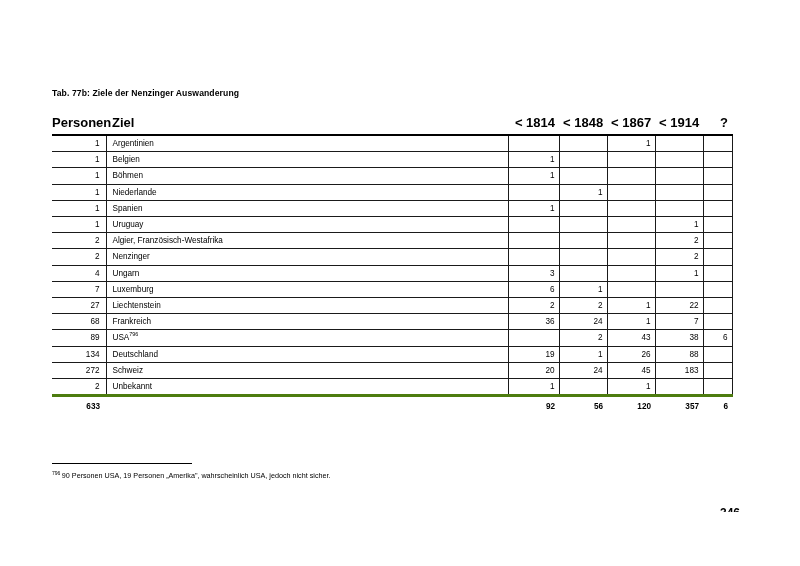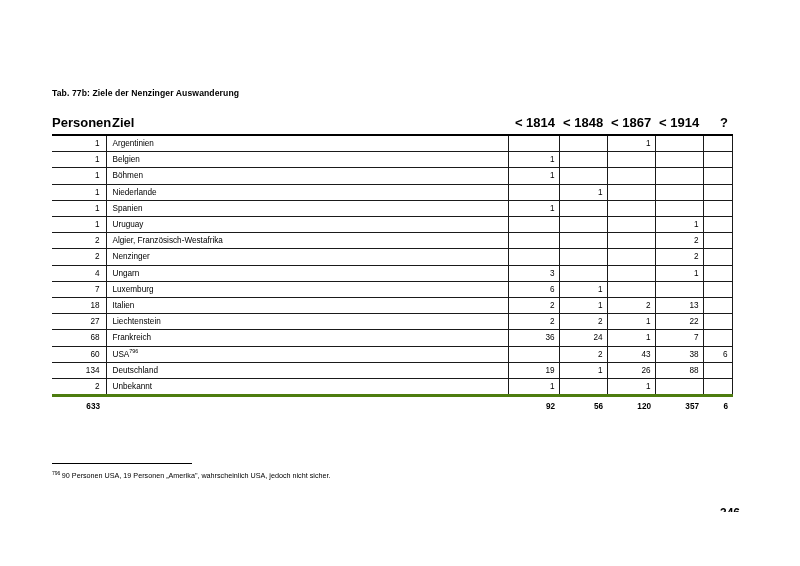--- a/index.html
+++ b/index.html
@@ -253,62 +253,62 @@
           <tr>
             <td class="personen">7</td>
             <td class="ziel"><span>Luxemburg</span></td>
             <td>6</td>
             <td>1</td>
             <td></td>
             <td></td>
             <td class="qmark"></td>
           </tr>
           <tr>
-            <td class="personen">18</td>
-            <td class="ziel"><span>Italien</span></td>
-            <td>2</td>
-            <td>1</td>
-            <td>2</td>
-            <td>13</td>
-            <td class="qmark"></td>
-          </tr>
-          <tr>
             <td class="personen">27</td>
             <td class="ziel"><span>Liechtenstein</span></td>
             <td>2</td>
             <td>2</td>
             <td>1</td>
             <td>22</td>
             <td class="qmark"></td>
           </tr>
           <tr>
             <td class="personen">68</td>
             <td class="ziel"><span>Frankreich</span></td>
             <td>36</td>
             <td>24</td>
             <td>1</td>
             <td>7</td>
             <td class="qmark"></td>
           </tr>
           <tr>
-            <td class="personen">60</td>
+            <td class="personen">89</td>
             <td class="ziel"><span>USA</span><sup class="fn">796</sup></td>
             <td></td>
             <td>2</td>
             <td>43</td>
             <td>38</td>
             <td class="qmark">6</td>
           </tr>
           <tr>
             <td class="personen">134</td>
             <td class="ziel"><span>Deutschland</span></td>
             <td>19</td>
             <td>1</td>
             <td>26</td>
             <td>88</td>
+            <td class="qmark"></td>
+          </tr>
+          <tr>
+            <td class="personen">272</td>
+            <td class="ziel"><span>Schweiz</span></td>
+            <td>20</td>
+            <td>24</td>
+            <td>45</td>
+            <td>183</td>
             <td class="qmark"></td>
           </tr>
           <tr>
             <td class="personen">2</td>
             <td class="ziel"><span>Unbekannt</span></td>
             <td>1</td>
             <td></td>
             <td>1</td>
             <td></td>
             <td class="qmark"></td>

